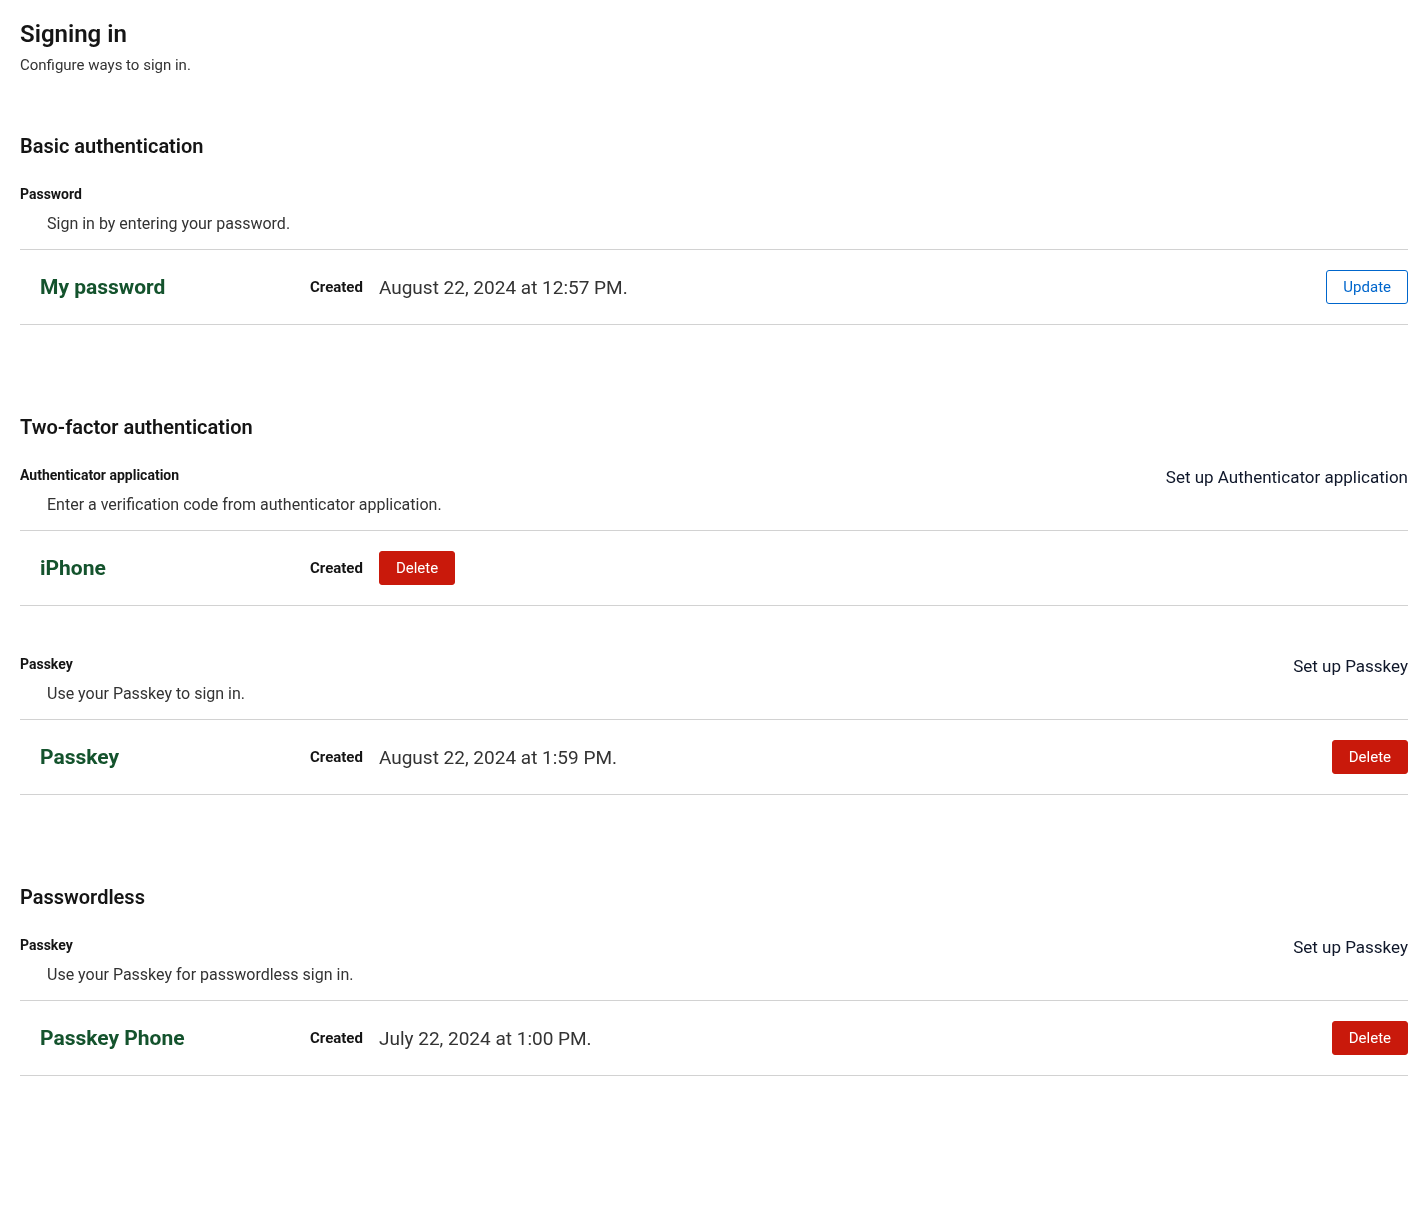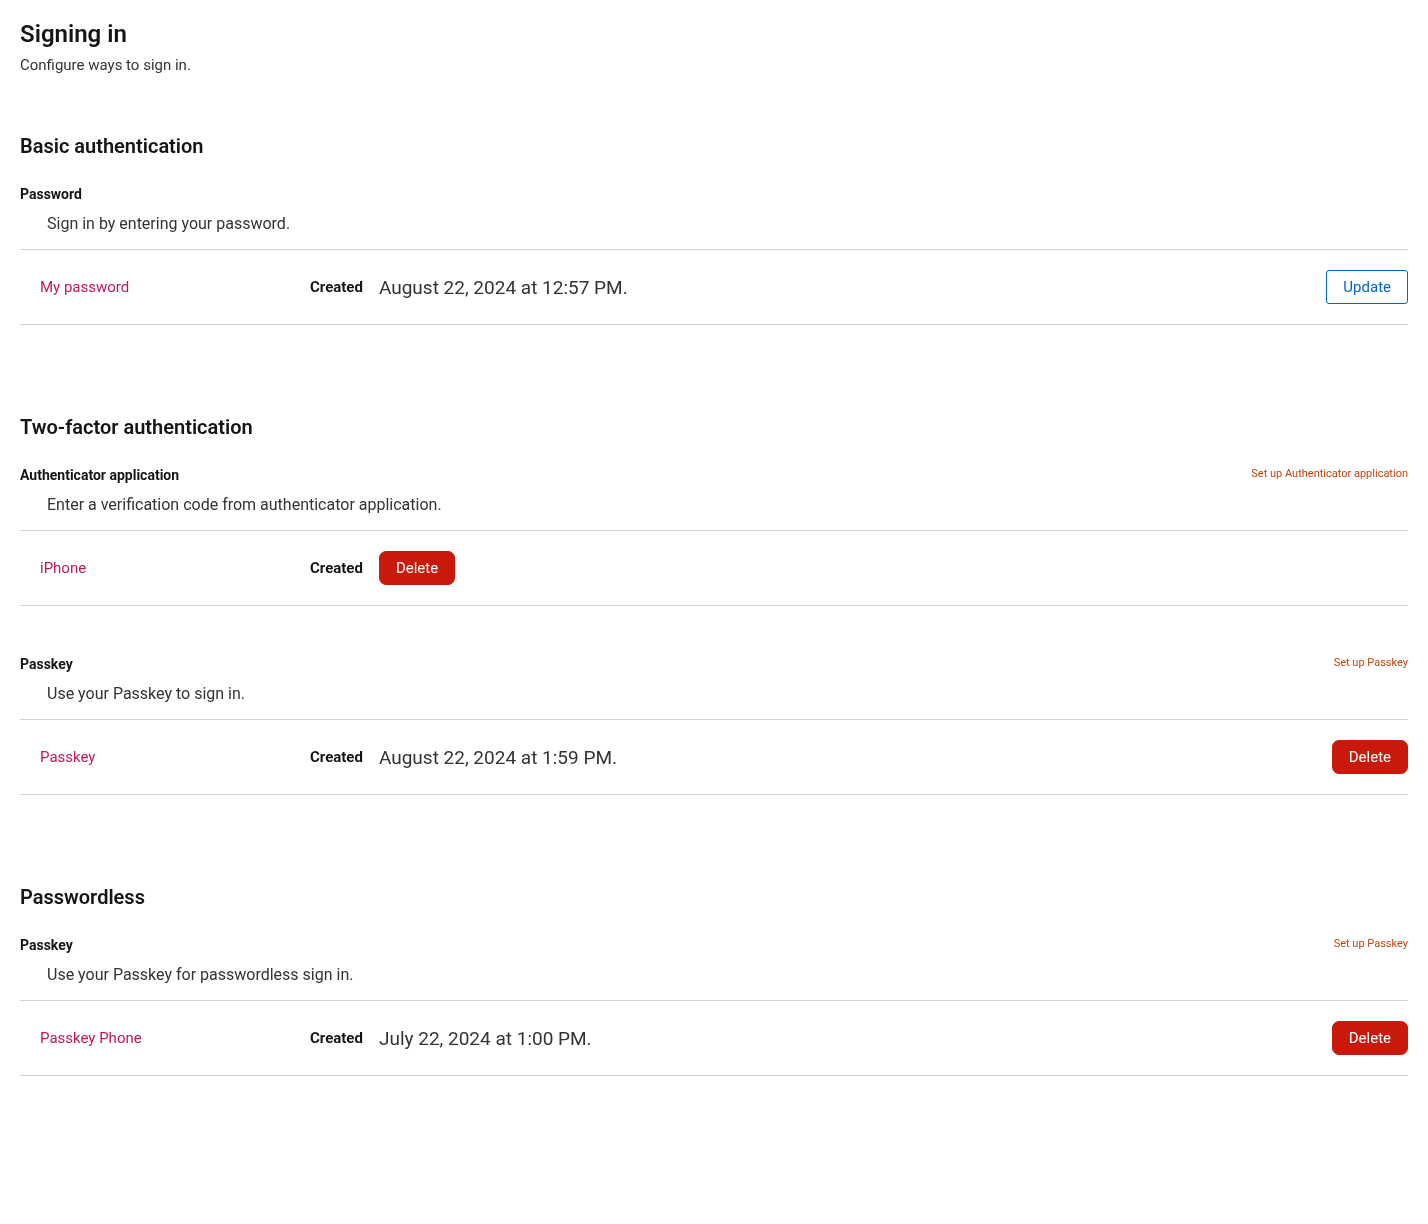--- a/index.html
+++ b/index.html
@@ -45,38 +45,39 @@
       font-weight: 700;
       margin-bottom: 12px;
     }
     .subsection-desc {
       font-size: 16px;
       color: #333;
       margin-bottom: 16px;
       margin-left: 27px;
     }
     .setup-link {
-      color: #c2410c;
+      color: #0f172a;
       text-decoration: none;
-      font-size: 11px;
+      font-size: 17px;
       cursor: pointer;
       margin-left: 45px;
     }
     .item-row {
       display: flex;
       align-items: center;
       padding: 20px 0 20px 20px;
       border-top: 1px solid #d2d2d2;
       border-bottom: 1px solid #d2d2d2;
     }
     .item-name {
       width: 270px;
-      font-size: 15px;
-      color: #be185d;
+      font-size: 21px;
+      color: #14532d;
       flex-shrink: 0;
+      font-weight: bold;
     }
     .item-label {
       font-weight: 700;
       font-size: 15px;
       margin-right: 16px;
     }
     .item-value {
       font-size: 19px;
       color: #333;
       flex: 1;
@@ -92,21 +93,20 @@
     }
     .btn-update {
       color: #0066cc;
       border-color: #0066cc;
       background: #ffffff;
     }
     .btn-delete {
       color: #ffffff;
       background: #c9190b;
       border-color: #c9190b;
-      border-radius: 7px;
     }
     .section-spacer {
       height: 40px;
     }
   </style>
 </head>
 <body>
 
 <div class="container">
   <h1 class="page-title">Signing in</h1>

